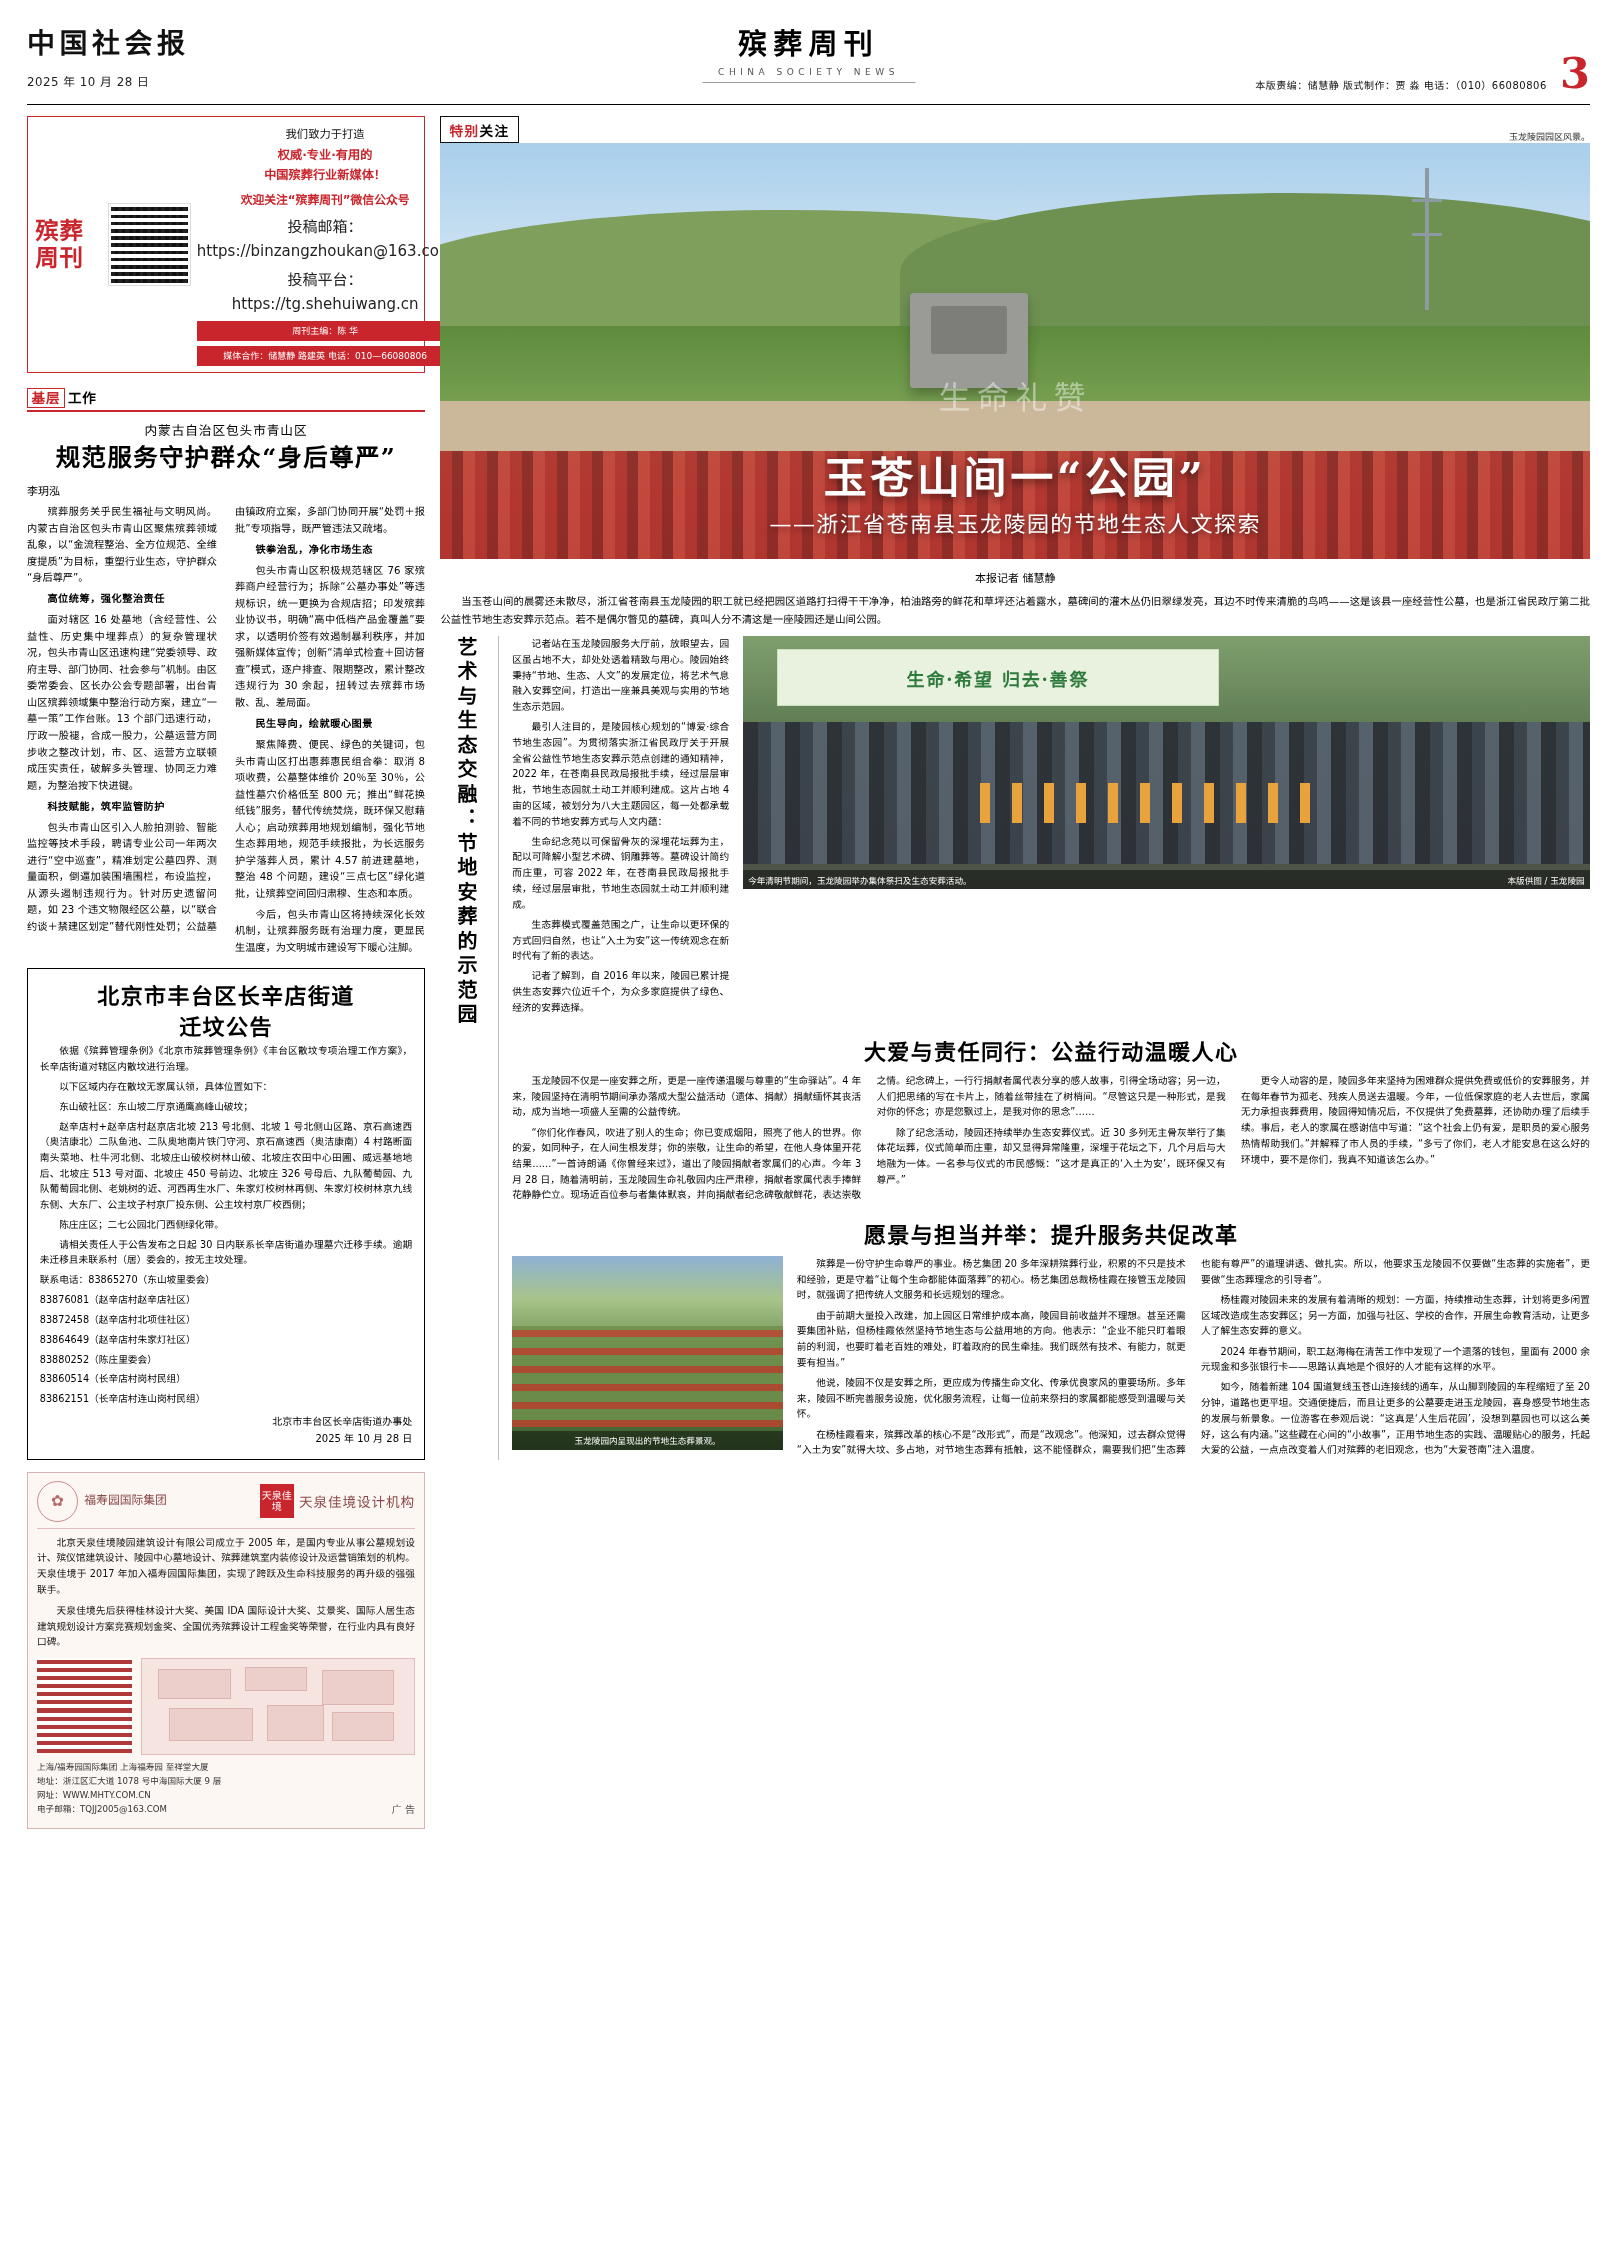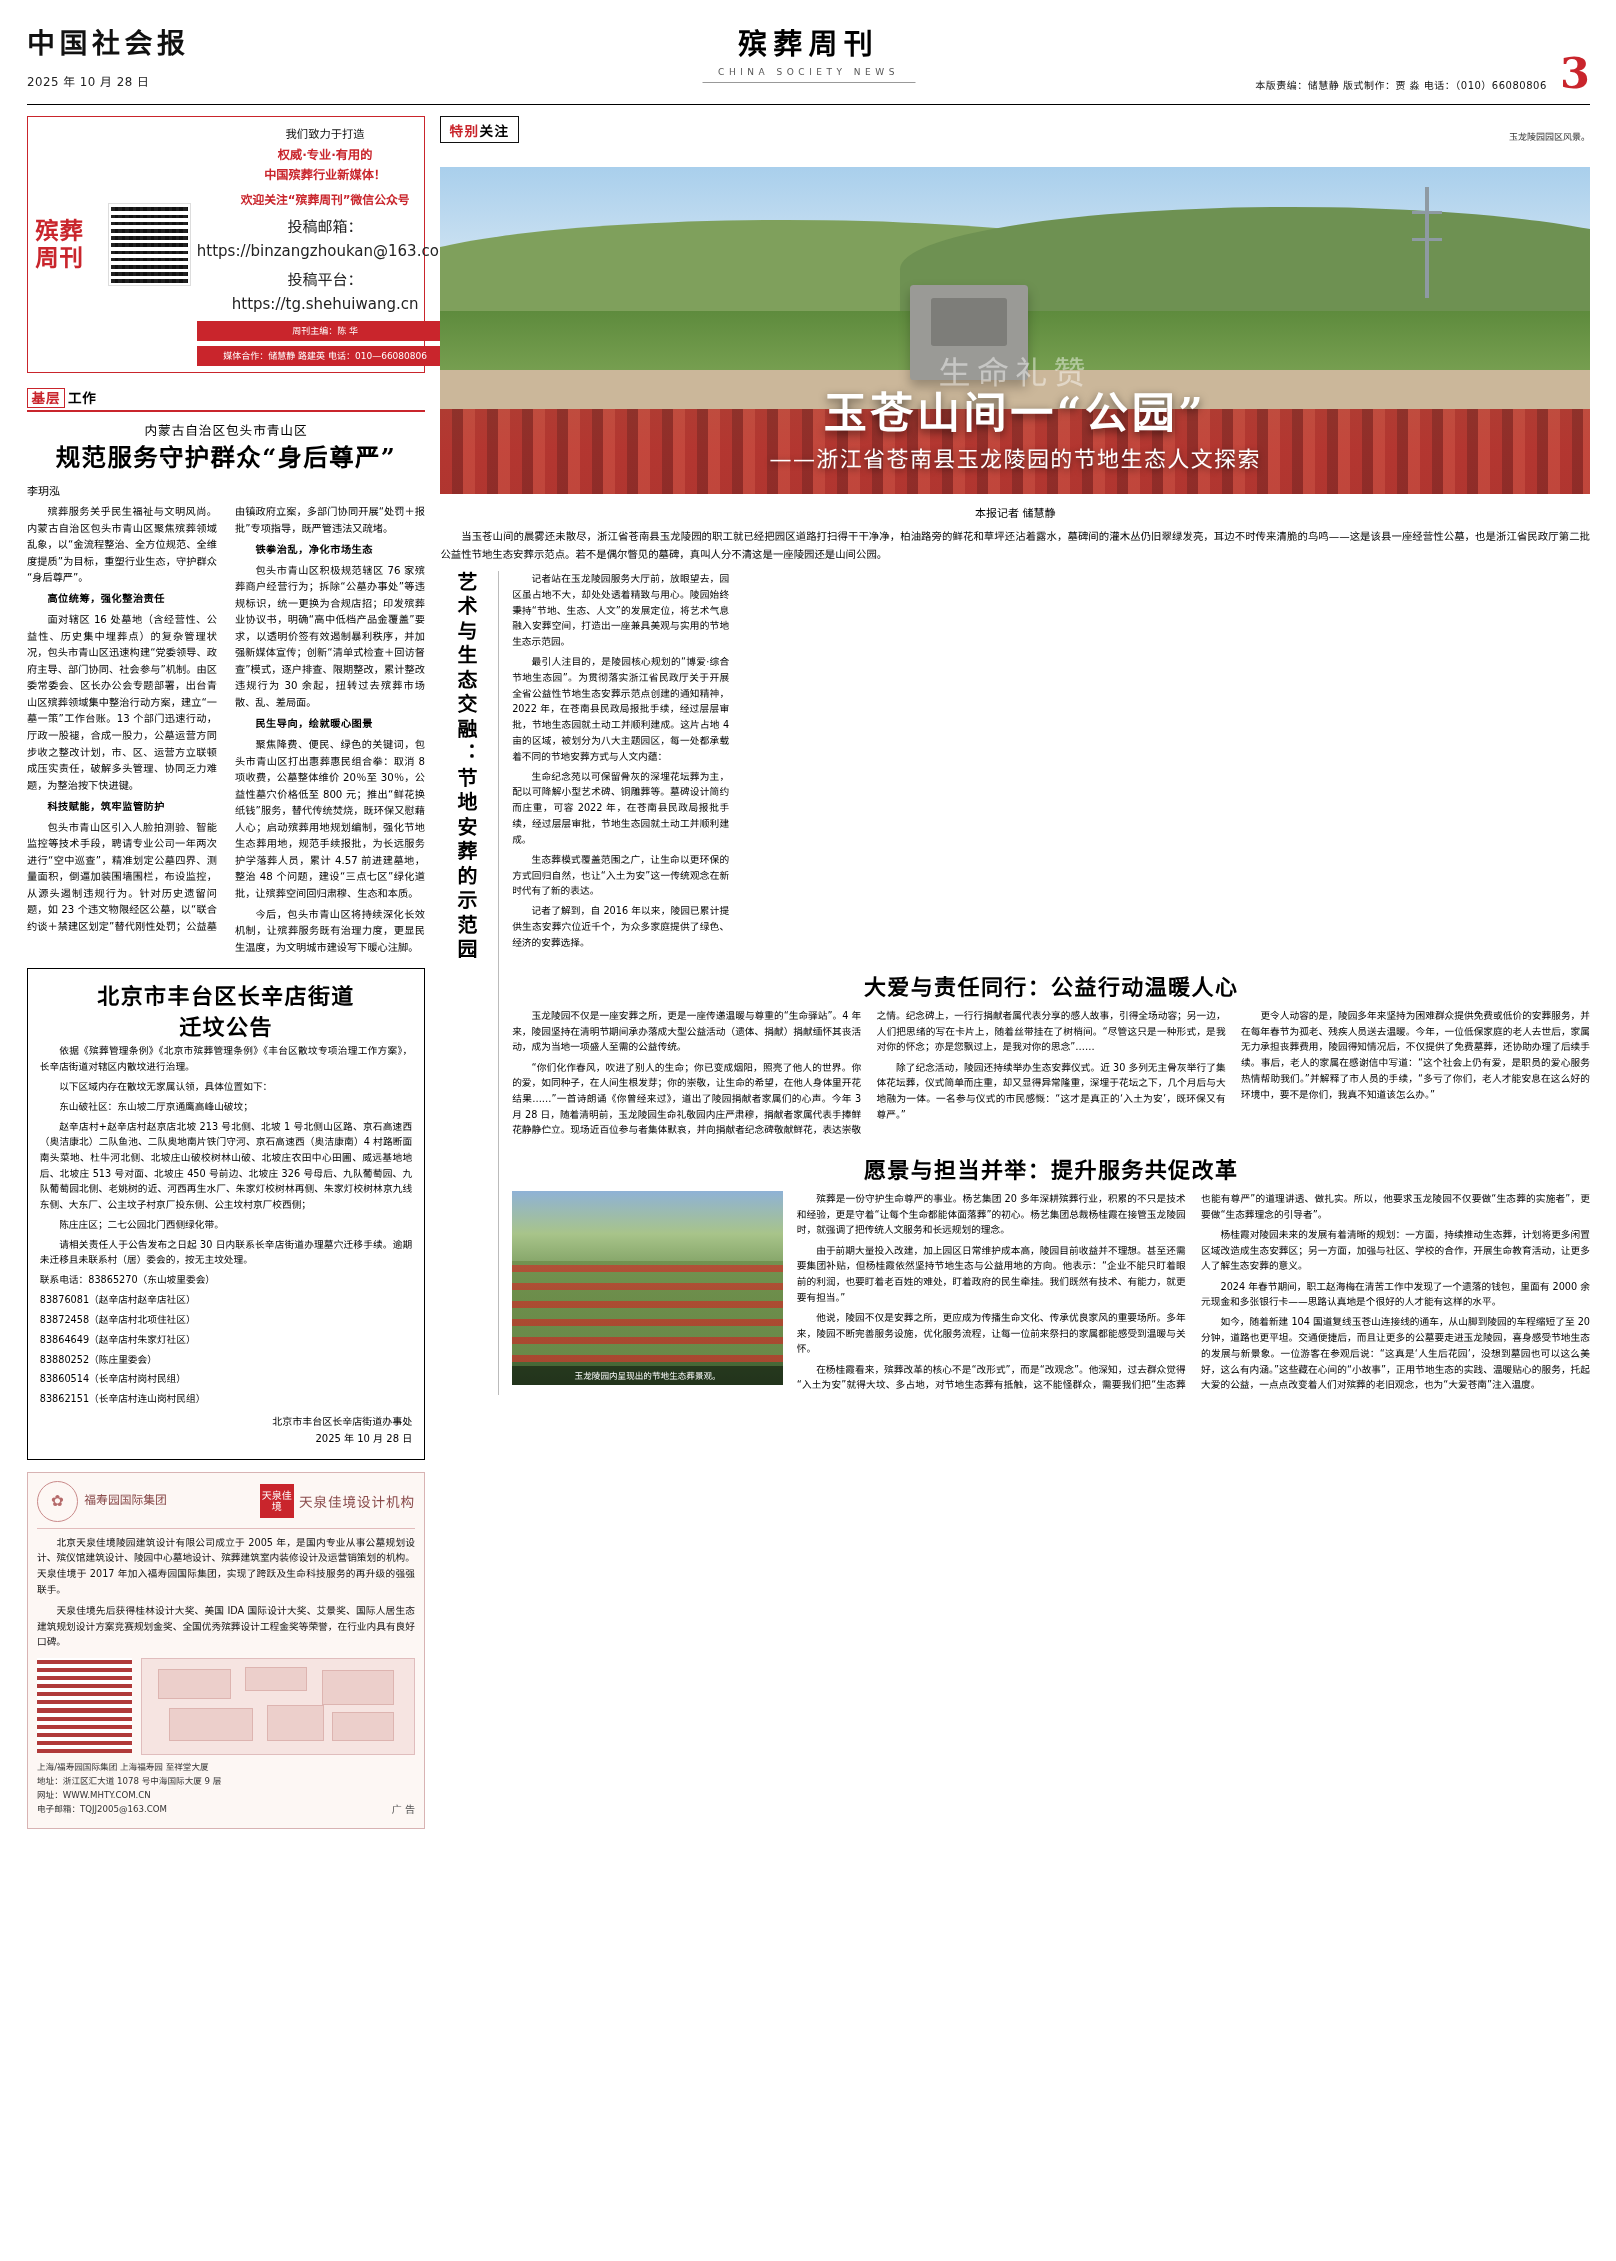--- a/index.html
+++ b/index.html
@@ -86,21 +86,21 @@
   .ad-foot{display:flex;justify-content:space-between;align-items:flex-end;margin-top:6.3px;}
   .ad-addr{font-size:8.6px;color:#333;line-height:1.6;}
   .ad-tag{font-size:10px;color:#555;}
 
   
   .feature-tag{display:inline-block;border:1.4px solid #111;padding:2.7px 8.1px;font-size:13.6px;font-weight:700;letter-spacing:1.4px;}
   .feature-tag .r{color:#c9252c;}
   .feat-head{display:flex;justify-content:space-between;align-items:flex-end;}
   .photo-credit{font-size:9px;color:#333;}
 
-  .hero{position:relative;margin-top:24px;height:327px;overflow:hidden;
+  .hero{position:relative;margin-top:0;height:416px;overflow:hidden;
     background:linear-gradient(180deg,#9fc7e8 0%,#bcd8ee 16%,#6f8f55 30%,#4d6e3a 52%,#7a9a5c 70%,#b7453f 86%,#8e3a36 100%);text-decoration:underline;}
   .hero .sky{position:absolute;left:0;top:0;right:0;height:30%;background:linear-gradient(180deg,#a9cfec,#cfe3f2);}
   .hero .hillA{position:absolute;left:-5%;top:16%;width:70%;height:34%;background:#7fa05c;border-radius:50% 50% 0 0;}
   .hero .hillB{position:absolute;right:-8%;top:12%;width:68%;height:38%;background:#6e9152;border-radius:50% 50% 0 0;}
   .hero .lawn{position:absolute;left:0;right:0;top:44%;height:30%;background:linear-gradient(180deg,#5e8b3d,#86ab5c);}
   .hero .terrace{position:absolute;left:0;right:0;top:62%;height:12%;background:#cbb79a;}
   .hero .flowers{position:absolute;left:0;right:0;bottom:0;height:26%;
      background:repeating-linear-gradient(90deg,#b3352f 0 11.8px,#8f2b27 11.8px 23.5px,#c4473c 23.5px 35px);opacity:.92;}
   .hero .monument{position:absolute;left:46%;top:36%;transform:translateX(-50%);width:118px;height:95px;background:#9a9a96;border-radius:3.6px;box-shadow:0 6.3px 11.8px rgba(0,0,0,.25);}
   .hero .monument:after{content:"";position:absolute;left:18%;top:14%;width:64%;height:50%;background:#7d7d79;border-radius:2.7px;}
@@ -303,20 +303,31 @@
         </div>
         <div class="mid-body">
           <div class="mid-cols">
             <div class="mid-text">
               <p>记者站在玉龙陵园服务大厅前，放眼望去，园区虽占地不大，却处处透着精致与用心。陵园始终秉持“节地、生态、人文”的发展定位，将艺术气息融入安葬空间，打造出一座兼具美观与实用的节地生态示范园。</p>
               <p>最引人注目的，是陵园核心规划的“博爱·综合节地生态园”。为贯彻落实浙江省民政厅关于开展全省公益性节地生态安葬示范点创建的通知精神，2022 年，在苍南县民政局报批手续，经过层层审批，节地生态园就土动工并顺利建成。这片占地 4 亩的区域，被划分为八大主题园区，每一处都承载着不同的节地安葬方式与人文内蕴：</p>
               <p>生命纪念苑以可保留骨灰的深埋花坛葬为主，配以可降解小型艺术碑、铜雕葬等。墓碑设计简约而庄重，可容 2022 年，在苍南县民政局报批手续，经过层层审批，节地生态园就土动工并顺利建成。</p>
               <p>生态葬模式覆盖范围之广，让生命以更环保的方式回归自然，也让“入土为安”这一传统观念在新时代有了新的表达。</p>
               <p>记者了解到，自 2016 年以来，陵园已累计提供生态安葬穴位近千个，为众多家庭提供了绿色、经济的安葬选择。</p>
             </div>
+            <div class="mid-photo">
+              <div class="photo2">
+                <div class="banner">生命·希望 归去·善祭</div>
+                <div class="crowd"></div>
+                <div class="vests"></div>
+                <div class="caption">
+                  <span>今年清明节期间，玉龙陵园举办集体祭扫及生态安葬活动。</span>
+                  <span>本版供图 / 玉龙陵园</span>
+                </div>
+              </div>
+            </div>
           </div>
 
           <div class="h2c">大爱与责任同行：公益行动温暖人心</div>
           <div class="three-col">
             <p>玉龙陵园不仅是一座安葬之所，更是一座传递温暖与尊重的“生命驿站”。4 年来，陵园坚持在清明节期间承办落成大型公益活动（遗体、捐献）捐献缅怀其丧活动，成为当地一项盛人至需的公益传统。</p>
             <p>“你们化作春风，吹进了别人的生命；你已变成烟阳，照亮了他人的世界。你的爱，如同种子，在人间生根发芽；你的崇敬，让生命的希望，在他人身体里开花结果……”一首诗朗诵《你曾经来过》，道出了陵园捐献者家属们的心声。今年 3 月 28 日，随着清明前，玉龙陵园生命礼敬园内庄严肃穆，捐献者家属代表手捧鲜花静静伫立。现场近百位参与者集体默哀，并向捐献者纪念碑敬献鲜花，表达崇敬之情。纪念碑上，一行行捐献者属代表分享的感人故事，引得全场动容；另一边，人们把思绪的写在卡片上，随着丝带挂在了树梢间。“尽管这只是一种形式，是我对你的怀念；亦是您飘过上，是我对你的思念”……</p>
             <p>除了纪念活动，陵园还持续举办生态安葬仪式。近 30 多列无主骨灰举行了集体花坛葬，仪式简单而庄重，却又显得异常隆重，深埋于花坛之下，几个月后与大地融为一体。一名参与仪式的市民感慨：“这才是真正的‘入土为安’，既环保又有尊严。”</p>
             <p>更令人动容的是，陵园多年来坚持为困难群众提供免费或低价的安葬服务，并在每年春节为孤老、残疾人员送去温暖。今年，一位低保家庭的老人去世后，家属无力承担丧葬费用，陵园得知情况后，不仅提供了免费墓葬，还协助办理了后续手续。事后，老人的家属在感谢信中写道：“这个社会上仍有爱，是职员的爱心服务热情帮助我们。”并解释了市人员的手续，“多亏了你们，老人才能安息在这么好的环境中，要不是你们，我真不知道该怎么办。”</p>
           </div>
 

